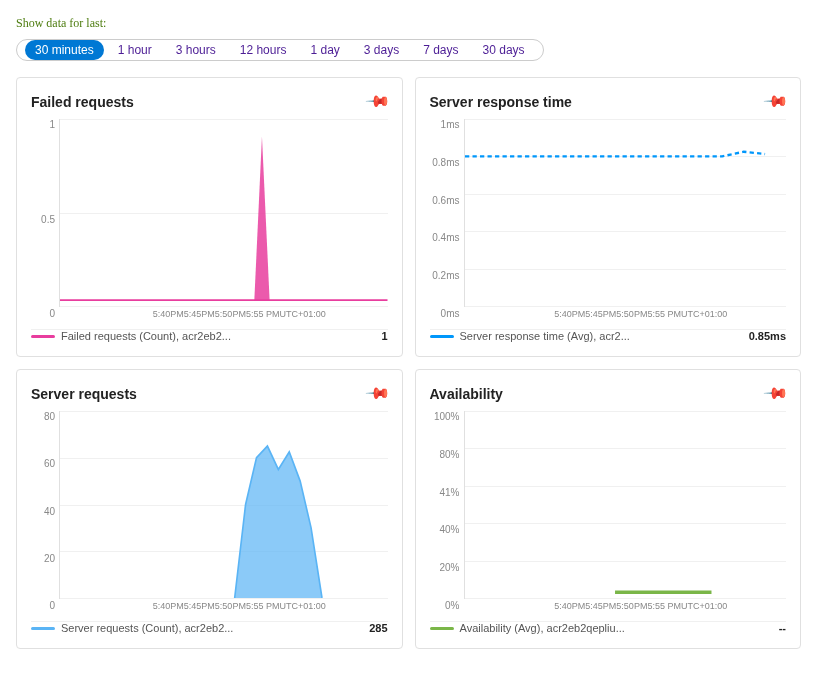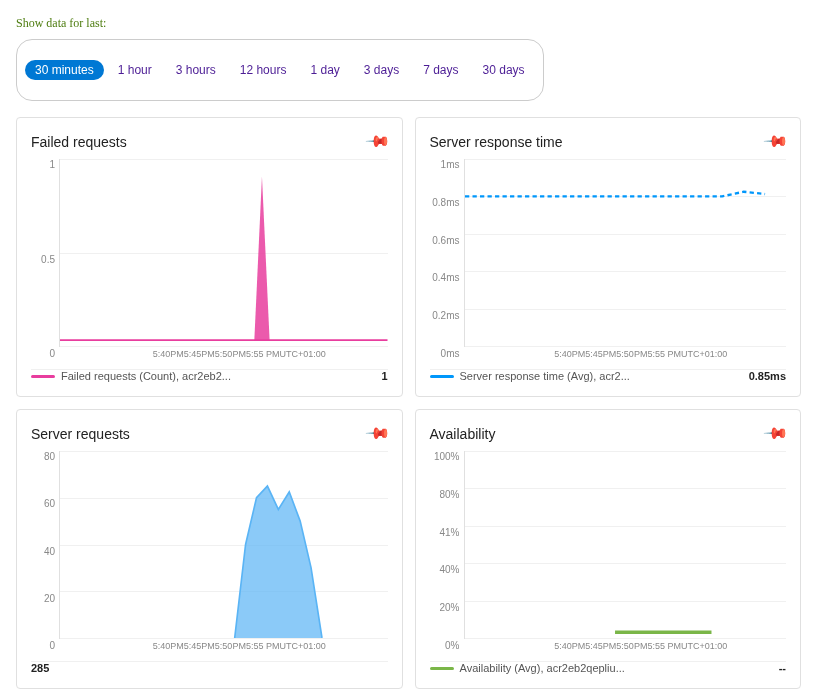--- a/index.html
+++ b/index.html
@@ -18,21 +18,21 @@
       margin-bottom: 8px;
       font-family: Liberation Serif, serif;
     }
     .time-filter {
       display: flex;
       align-items: center;
       gap: 4px;
       margin-bottom: 16px;
       border: 1px solid #ccc;
       border-radius: 16px;
-      padding: 20px 8px;
+      padding: 0 8px;
       width: fit-content;
     }
     .time-btn {
       padding: 3px 10px;
       border-radius: 12px;
       border: none;
       background: transparent;
       cursor: pointer;
       font-size: 12px;
       color: #4c1d95;
@@ -56,21 +56,21 @@
       min-height: 280px;
     }
     .chart-card-header {
       display: flex;
       justify-content: space-between;
       align-items: center;
       margin-bottom: 8px;
     }
     .chart-title {
       font-size: 14px;
-      font-weight: 400;
+      font-weight: 700;
       color: #222;
     }
     .pin-icon {
       font-size: 16px;
       color: #555;
       cursor: pointer;
       transform: rotate(45deg);
       display: inline-block;
     }
     .chart-area {
@@ -282,20 +282,24 @@
         <div class="x-axis-labels">
           <span>5:40</span>
           <span>PM5:45</span>
           <span>PM5:50</span>
           <span>PM5:55 PM</span>
           <span>UTC+01:00</span>
         </div>
       </div>
     </div>
     <div class="chart-legend">
+      <div class="legend-left">
+        <div class="legend-line" style="background:#5ab4f5;"></div>
+        <span>Server requests (Count), acr2eb2...</span>
+      </div>
       <span class="legend-value">285</span>
     </div>
   </div>
 
   <div class="chart-card">
     <div class="chart-card-header">
       <span class="chart-title">Availability</span>
       <span class="pin-icon" title="Pin">📌</span>
     </div>
     <div class="chart-area">

